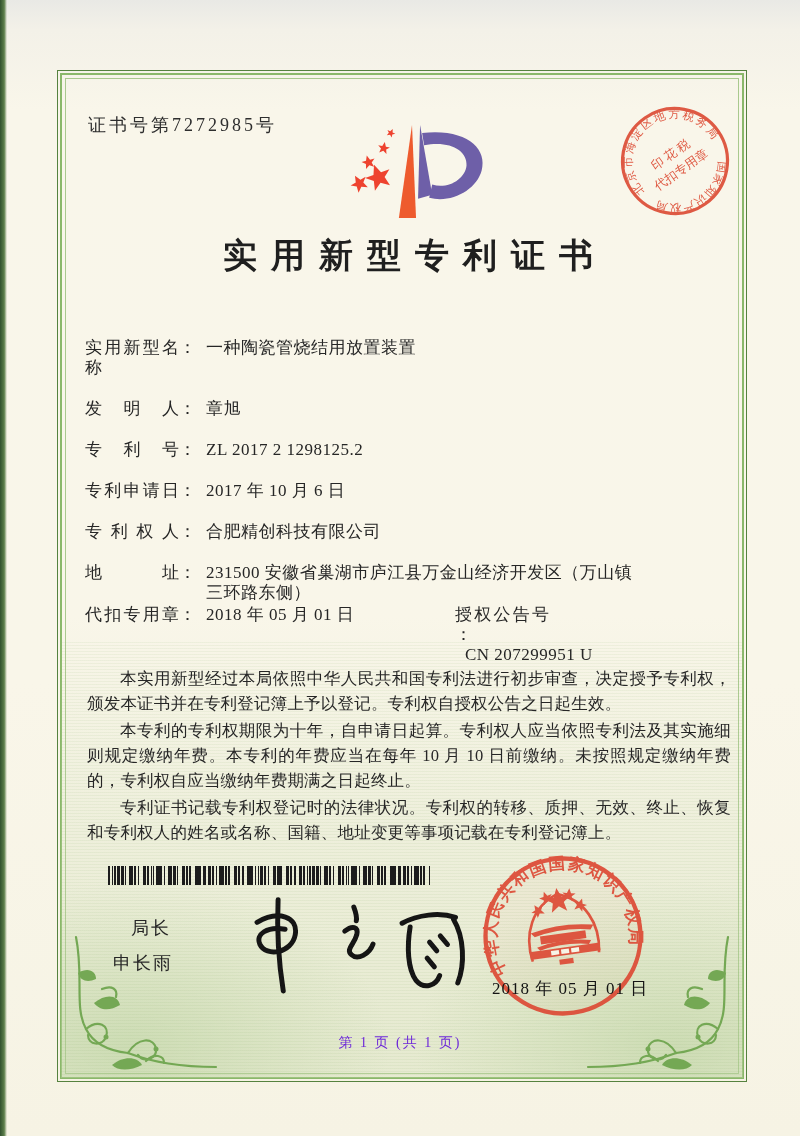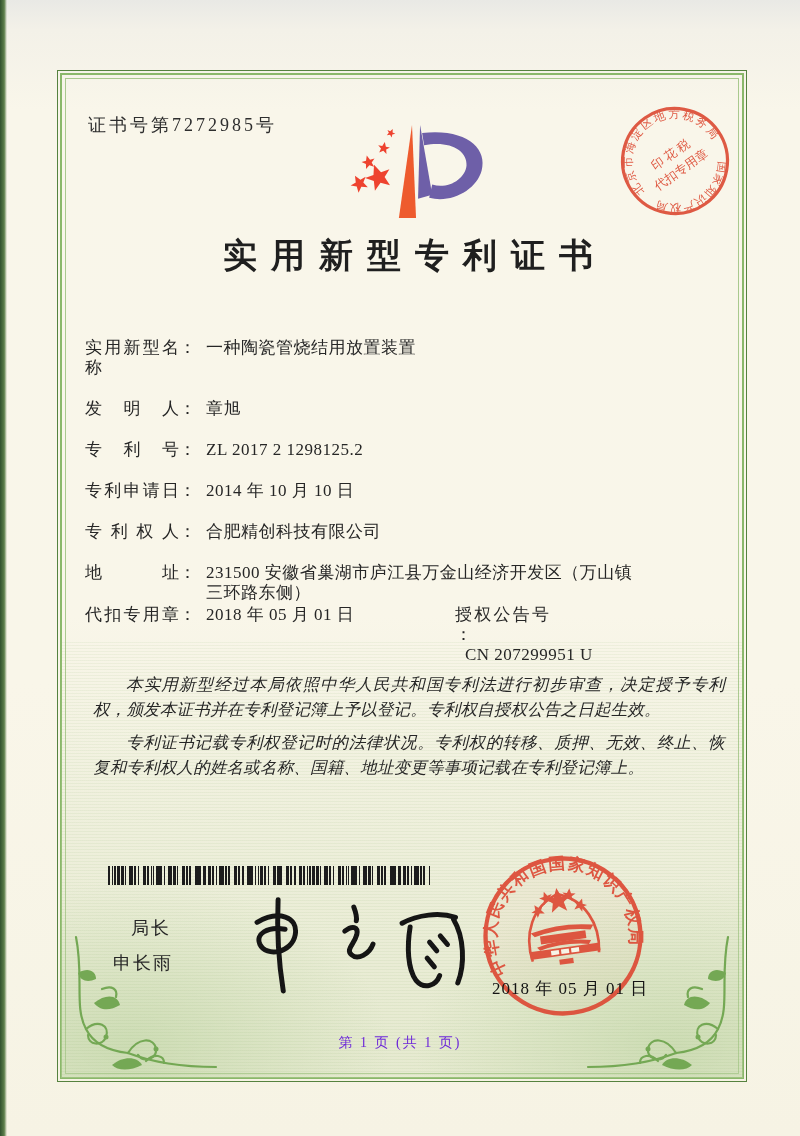--- a/index.html
+++ b/index.html
@@ -30,21 +30,21 @@
   .title{position:absolute;left:16px;right:0;top:233px;margin:0;text-align:center;
     font-size:34px;font-weight:700;letter-spacing:14px;padding-left:14px;color:#1f1f1f;}
   .fields{position:absolute;left:85px;top:338px;width:648px;font-size:17px;}
   .frow{display:flex;line-height:20px;margin-bottom:21px;position:relative;}
   .frow.addr{margin-bottom:2px;}
   .flabel{display:inline-block;width:94px;text-align:justify;text-align-last:justify;flex:none;}
   .colon{flex:none;}
   .fvalue{margin-left:10px;letter-spacing:.5px;}
   .grant-right{position:absolute;left:370px;top:0;display:flex;flex-direction:column;}
   .paras{position:absolute;left:85px;top:664px;width:648px;font-size:16.5px;line-height:25px;text-align:justify;}
-  .paras p{margin:8px;text-indent:2em;letter-spacing:.2px;font-style:italic;}
+  .paras p{margin:2px;text-indent:2em;letter-spacing:.2px;}
   .barcode{position:absolute;left:108px;top:866px;width:322px;height:19px;
     background:
       repeating-linear-gradient(90deg,#1c1c1c 0 2px,rgba(0,0,0,0) 2px 4px,#1c1c1c 4px 5px,rgba(0,0,0,0) 5px 9px,#1c1c1c 9px 12px,rgba(0,0,0,0) 12px 13px),
       repeating-linear-gradient(90deg,#1c1c1c 0 1px,rgba(0,0,0,0) 1px 6px,#1c1c1c 6px 8px,rgba(0,0,0,0) 8px 15px);}
   .signer-title{position:absolute;left:131px;top:916px;font-size:18px;letter-spacing:2px;}
   .signer-name{position:absolute;left:113px;top:951px;font-size:18px;letter-spacing:2px;}
   .signature{position:absolute;left:228px;top:884px;width:268px;height:116px;transform:rotate(-2deg);}
   .office-seal{position:absolute;left:475px;top:848px;width:176px;height:176px;transform:rotate(-8deg);opacity:.92;}
   .seal-date{position:absolute;left:492px;top:977px;font-size:17px;letter-spacing:1px;color:#141414;}
   .footer{position:absolute;left:0;right:0;top:1034px;text-align:center;font-size:14px;letter-spacing:2px;color:#6d28d9;}
@@ -140,21 +140,21 @@
       <span class="fvalue">章旭</span>
     </div>
     <div class="frow">
       <span class="flabel">专利号</span>
         <span class="colon">：</span>
       <span class="fvalue">ZL 2017 2 1298125.2</span>
     </div>
     <div class="frow">
       <span class="flabel">专利申请日</span>
         <span class="colon">：</span>
-      <span class="fvalue">2014 年 10 月 10 日</span>
+      <span class="fvalue">2017 年 10 月 6 日</span>
     </div>
     <div class="frow">
       <span class="flabel">专利权人</span>
         <span class="colon">：</span>
       <span class="fvalue">合肥精创科技有限公司</span>
     </div>
     <div class="frow addr">
       <span class="flabel">地址</span>
         <span class="colon">：</span>
       <span class="fvalue">
@@ -169,20 +169,21 @@
       <span class="grant-right">
         <span class="flabel">授权公告号</span>
           <span class="colon">：</span>
         <span class="fvalue">CN 207299951 U</span>
       </span>
     </div>
   </div>
 
   <div class="paras">
     <p>本实用新型经过本局依照中华人民共和国专利法进行初步审查，决定授予专利权，颁发本证书并在专利登记簿上予以登记。专利权自授权公告之日起生效。</p>
+    <p>本专利的专利权期限为十年，自申请日起算。专利权人应当依照专利法及其实施细则规定缴纳年费。本专利的年费应当在每年 10 月 10 日前缴纳。未按照规定缴纳年费的，专利权自应当缴纳年费期满之日起终止。</p>
     <p>专利证书记载专利权登记时的法律状况。专利权的转移、质押、无效、终止、恢复和专利权人的姓名或名称、国籍、地址变更等事项记载在专利登记簿上。</p>
   </div>
 
   <div class="barcode"></div>
 
   <div class="signer-title">局长</div>
   <div class="signer-name">申长雨</div>
 
   <svg class="signature" viewBox="0 0 270 115">
     <g stroke="#151515" stroke-width="5" fill="none" stroke-linecap="round" stroke-linejoin="round">

